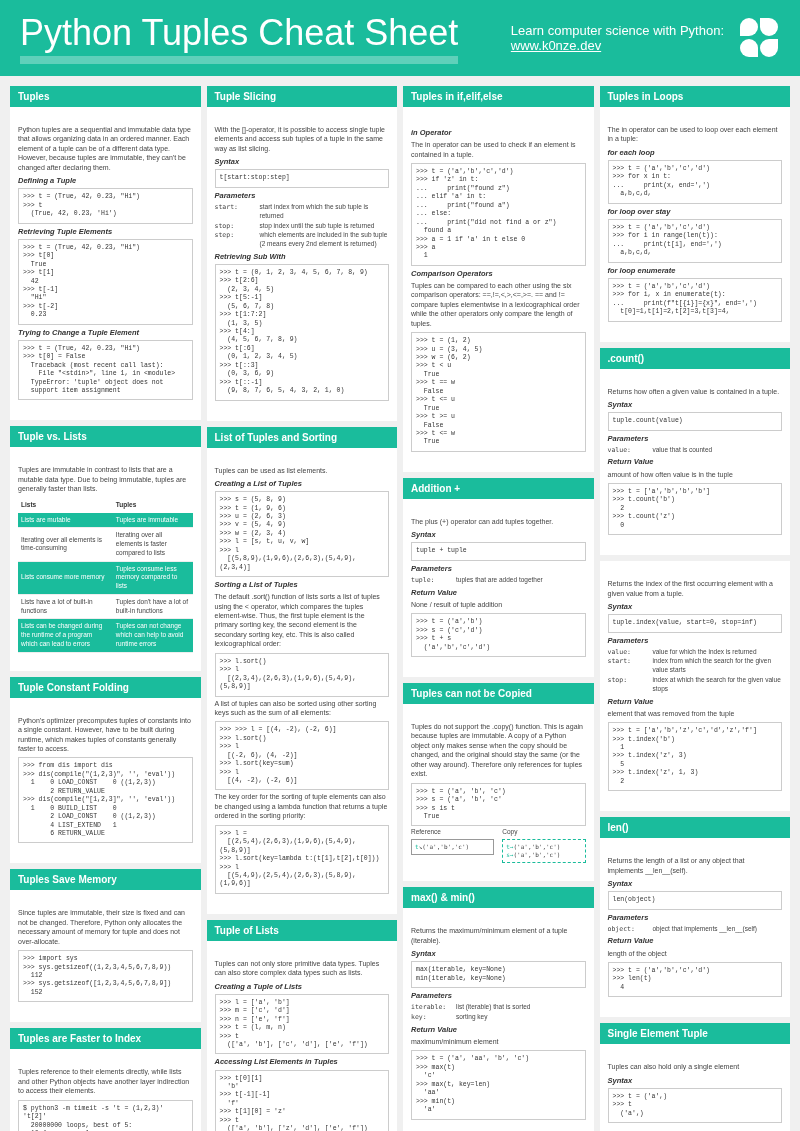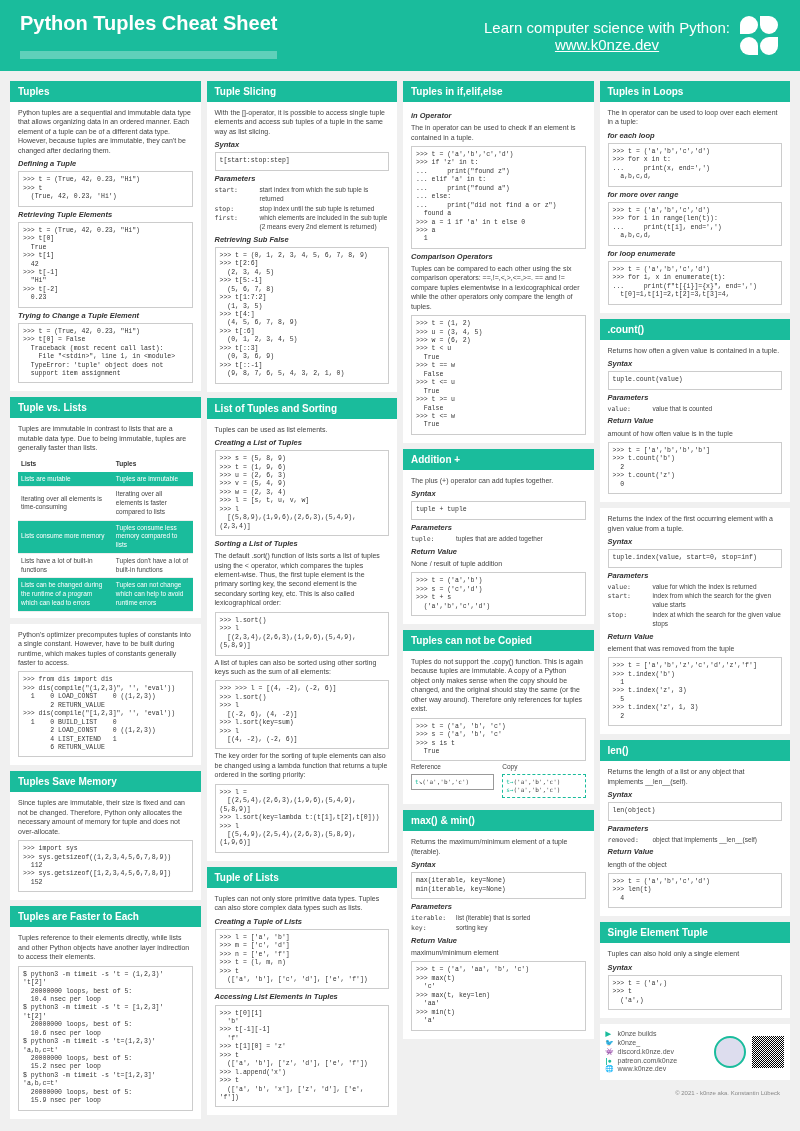--- a/index.html
+++ b/index.html
@@ -1,27 +1,27 @@
 <!DOCTYPE html>
 <html><head>
 <meta charset="utf-8">
 <style>
 *{margin:0;padding:0;box-sizing:border-box}
 body{font-family:Arial,sans-serif;background:#f0f0f0;width:800px;font-size:7.5px}
 .header{background:#1abc9c;color:#fff;padding:12px 20px;display:flex;justify-content:space-between;align-items:center}
-.header h1{font-size:20px;font-weight:bold;border-bottom:8px solid rgba(255,255,255,0.3);display:inline-block;padding-bottom:16px}
-.header-right{text-align:center;font-size:15px;display:flex;align-items:center;gap:10px}
+.header h1{font-size:36px;font-weight:normal;border-bottom:8px solid rgba(255,255,255,0.3);display:inline-block;padding-bottom:2px}
+.header-right{text-align:left;font-size:13px;display:flex;align-items:center;gap:16px}
 .header-right a{color:#fff;text-decoration:underline}
 .logo{width:40px;height:40px;display:flex;flex-wrap:wrap;gap:2px}
 .logo span{width:18px;height:18px;background:#fff;border-radius:50% 50% 50% 0}
 .content{display:flex;gap:6px;padding:10px}
 .col{flex:1;display:flex;flex-direction:column;gap:6px}
 .card{background:#fff}
 .card-h{background:#1abc9c;color:#fff;padding:5px 8px;font-size:10px;font-weight:bold}
-.card-b{padding:6px 8px;color:#444;line-height:1.35}
+.card-b{padding:18px 8px;color:#444;line-height:1.35}
 .card-b p{margin-bottom:4px;font-size:7px}
 .st{font-style:italic;font-weight:bold;font-size:7.5px;margin:3px 0 2px;color:#333}
 pre{border:1px solid #ccc;padding:4px;font-family:'Courier New',monospace;font-size:6.5px;line-height:1.3;white-space:pre-wrap;background:#fff;margin:2px 0;color:#333}
 .tbl{width:100%;border-collapse:collapse;font-size:6.5px}
 .tbl th{background:#1abc9c;color:#fff;padding:3px;text-align:left}
 .tbl td{padding:3px;border-bottom:1px solid #eee}
 .tbl tr.g td{background:#1abc9c;color:#fff}
 .params{font-size:6.5px;margin:2px 0}
 .params div{display:flex;margin-bottom:1px}
 .params .pn{font-family:monospace;min-width:45px}
@@ -118,20 +118,21 @@
 <tr class="g">
                 <td>Lists can be changed during the runtime of a program which can lead to errors</td>
                 <td>Tuples can not change which can help to avoid runtime errors</td>
               </tr>
 </tbody>
           </table>
 </div>
       </div>
 
 <div class="card">
+<div class="card-h">Tuple Constant Folding</div>
 <div class="card-b">
 <p>Python's optimizer precomputes tuples of constants into a single constant. However, have to be built during runtime, which makes tuples of constants generally faster to access.</p>
 <pre>&gt;&gt;&gt; from dis import dis
 &gt;&gt;&gt; dis(compile("(1,2,3)", '', 'eval'))
   1    0 LOAD_CONST    0 ((1,2,3))
        2 RETURN_VALUE
 &gt;&gt;&gt; dis(compile("[1,2,3]", '', 'eval'))
   1    0 BUILD_LIST    0
        2 LOAD_CONST    0 ((1,2,3))
        4 LIST_EXTEND   1
@@ -145,21 +146,21 @@
 <p>Since tuples are immutable, their size is fixed and can not be changed. Therefore, Python only allocates the necessary amount of memory for tuple and does not over-allocate.</p>
 <pre>&gt;&gt;&gt; import sys
 &gt;&gt;&gt; sys.getsizeof((1,2,3,4,5,6,7,8,9))
   112
 &gt;&gt;&gt; sys.getsizeof([1,2,3,4,5,6,7,8,9])
   152</pre>
 </div>
       </div>
 
 <div class="card">
-<div class="card-h">Tuples are Faster to Each</div>
+<div class="card-h">Tuples are Faster to Index</div>
 <div class="card-b">
 <p>Tuples reference to their elements directly, while lists and other Python objects have another layer indirection to access their elements.</p>
 <pre>$ python3 -m timeit -s 't = (1,2,3)' 't[2]'
   20000000 loops, best of 5:
   10.4 nsec per loop
 $ python3 -m timeit -s 't = [1,2,3]' 't[2]'
   20000000 loops, best of 5:
   10.6 nsec per loop
 $ python3 -m timeit -s 't=(1,2,3)' 'a,b,c=t'
   20000000 loops, best of 5:
@@ -184,25 +185,25 @@
 <div class="params">
 <div>
               <span class="pn">start:</span>
               <span>start index from which the sub tuple is returned</span>
             </div>
 <div>
               <span class="pn">stop:</span>
               <span>stop index until the sub tuple is returned</span>
             </div>
 <div>
-              <span class="pn">first:</span>
+              <span class="pn">step:</span>
               <span>which elements are included in the sub tuple (2 means every 2nd element is returned)</span>
             </div>
 </div>
-<div class="st">Retrieving Sub False</div>
+<div class="st">Retrieving Sub With</div>
 <pre>&gt;&gt;&gt; t = (0, 1, 2, 3, 4, 5, 6, 7, 8, 9)
 &gt;&gt;&gt; t[2:6]
   (2, 3, 4, 5)
 &gt;&gt;&gt; t[5:-1]
   (5, 6, 7, 8)
 &gt;&gt;&gt; t[1:7:2]
   (1, 3, 5)
 &gt;&gt;&gt; t[4:]
   (4, 5, 6, 7, 8, 9)
 &gt;&gt;&gt; t[:6]
@@ -389,21 +390,21 @@
 
 <div class="card">
 <div class="card-h">Tuples in Loops</div>
 <div class="card-b">
 <p>The in operator can be used to loop over each element in a tuple:</p>
 <div class="st">for each loop</div>
 <pre>&gt;&gt;&gt; t = ('a','b','c','d')
 &gt;&gt;&gt; for x in t:
 ...     print(x, end=',')
   a,b,c,d,</pre>
-<div class="st">for more over range</div>
+<div class="st">for loop over stay</div>
 <pre>&gt;&gt;&gt; t = ('a','b','c','d')
 &gt;&gt;&gt; for i in range(len(t)):
 ...     print(t[i], end=',')
   a,b,c,d,</pre>
 <div class="st">for loop enumerate</div>
 <pre>&gt;&gt;&gt; t = ('a','b','c','d')
 &gt;&gt;&gt; for i, x in enumerate(t):
 ...     print(f"t[{i}]={x}", end=',')
   t[0]=1,t[1]=2,t[2]=3,t[3]=4,</pre>
 </div>
@@ -466,21 +467,21 @@
 
 <div class="card">
 <div class="card-h">len()</div>
 <div class="card-b">
 <p>Returns the length of a list or any object that implements __len__(self).</p>
 <div class="st">Syntax</div>
 <pre>len(object)</pre>
 <div class="st">Parameters</div>
 <div class="params">
             <div>
-              <span class="pn">removed:</span>
+              <span class="pn">object:</span>
               <span>object that implements __len__(self)</span>
             </div>
           </div>
 <div class="st">Return Value</div>
 <p>length of the object</p>
 <pre>&gt;&gt;&gt; t = ('a','b','c','d')
 &gt;&gt;&gt; len(t)
   4</pre>
 </div>
       </div>

